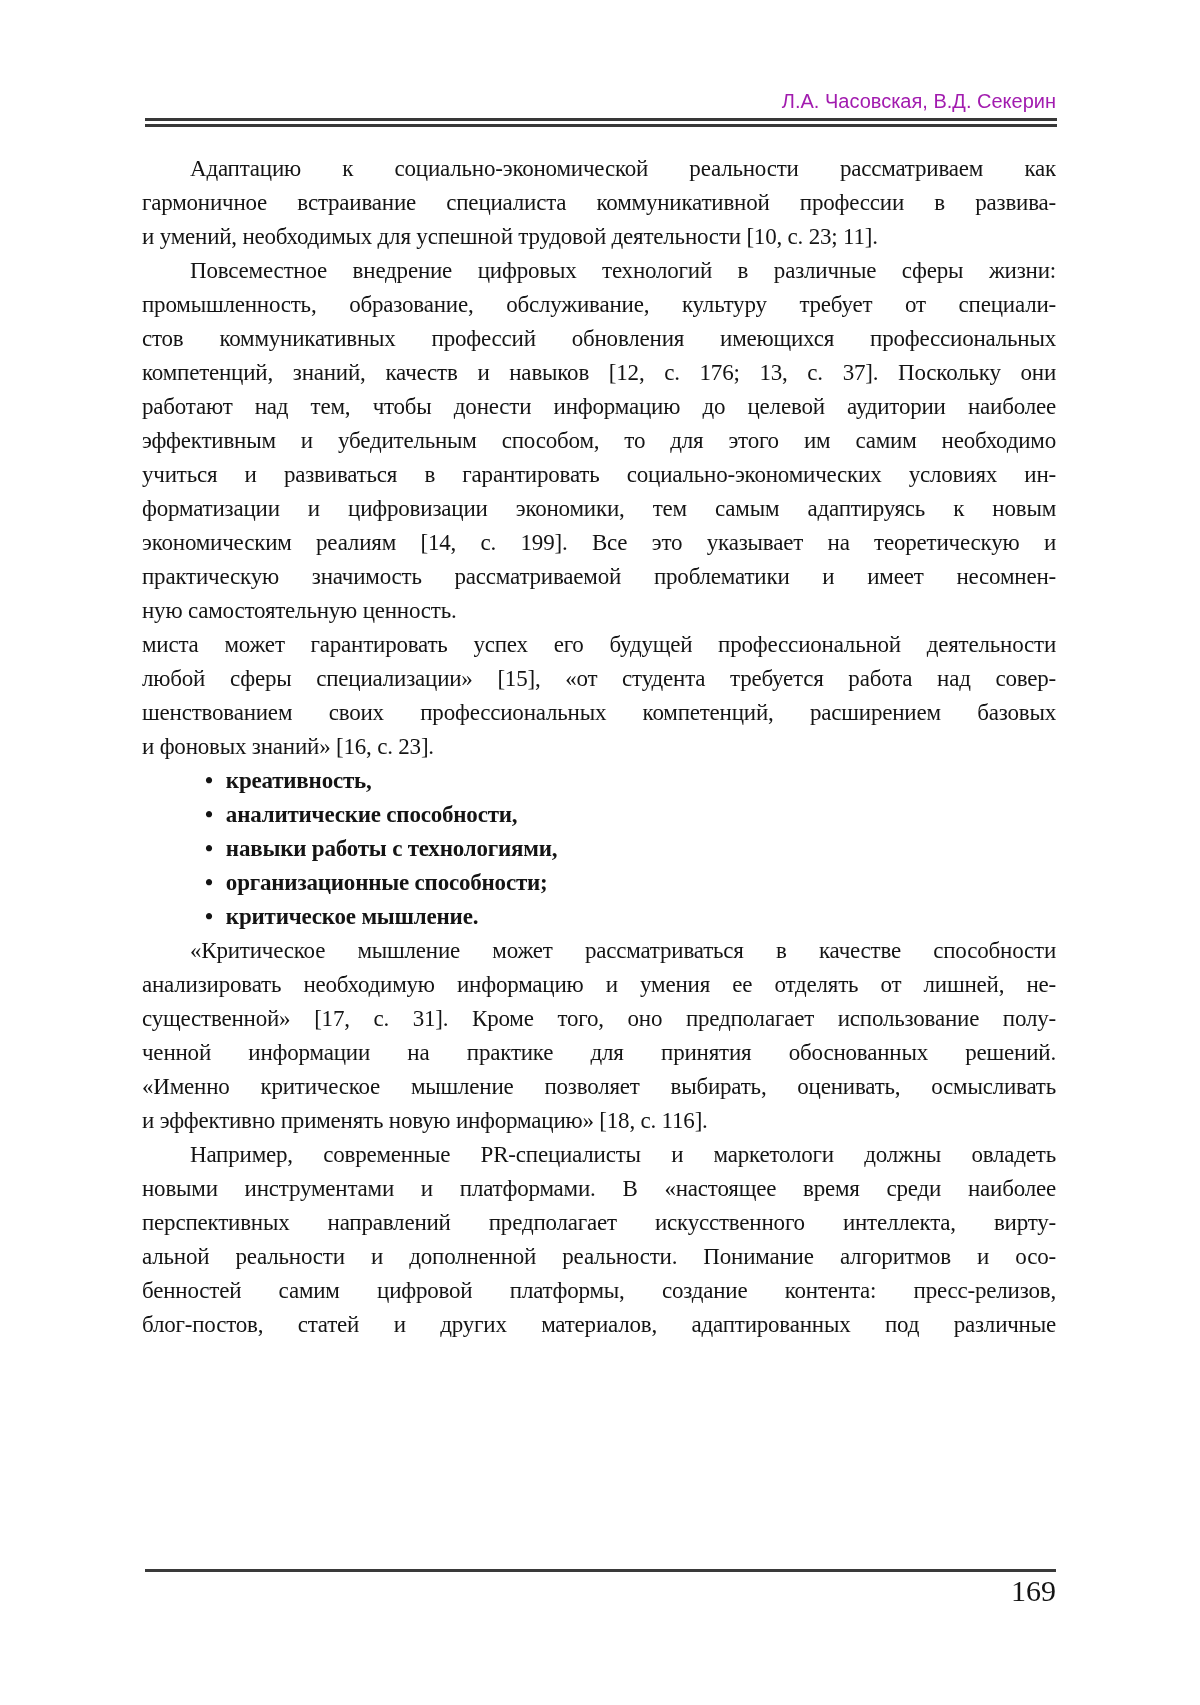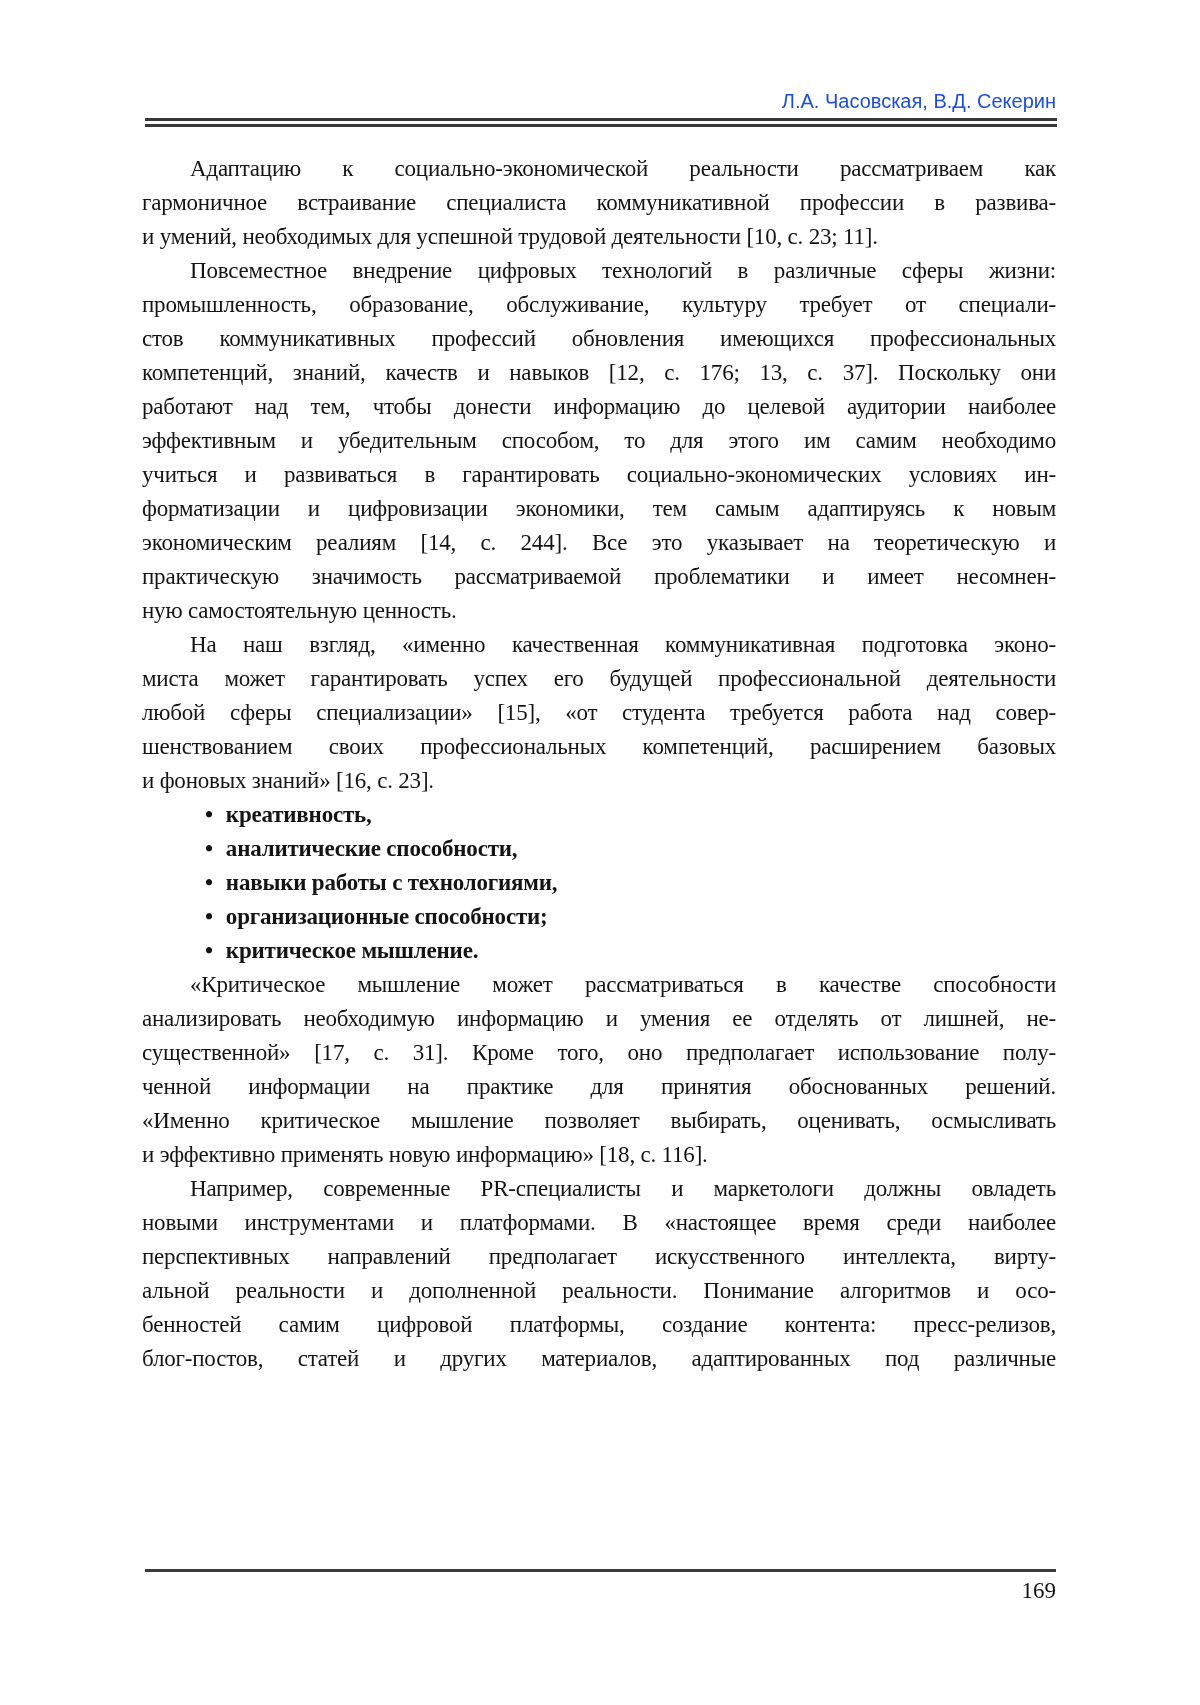--- a/index.html
+++ b/index.html
@@ -10,21 +10,21 @@
     margin: 0 auto;
     background: #ffffff;
     overflow: hidden;
   }
   
   #hdr {
     position: absolute;
     left: 142px; width: 914px; top: 90px;
     font-family: "Liberation Sans", "DejaVu Sans", sans-serif;
     font-size: 20px; line-height: 23px;
-    color: #1d4ed8;
+    color: #a21caf;
     text-align: right;
     white-space: nowrap;
   }
   #hdr-rule {
     position: absolute;
     left: 145px; width: 912px; top: 118px;
     height: 9px; box-sizing: border-box;
     border-top: 3px solid #383838;
     border-bottom: 3px solid #383838;
   }
@@ -58,21 +58,21 @@
   
   #ftr-rule {
     position: absolute;
     left: 145px; width: 911px; top: 1569px;
     height: 3px; background: #3a3a3a;
   }
   #pagenum {
     position: absolute;
     left: 142px; width: 914px; top: 1576px;
     font-family: "Liberation Serif", "DejaVu Serif", serif;
-    font-size: 23px; line-height: 30px;
+    font-size: 30px; line-height: 30px;
     color: #141414;
     text-align: right;
   }
 </style>
 </head>
 <body>
 
 <div id="page">
   <div id="hdr">Л.А. Часовская, В.Д. Секерин</div>
   <div id="hdr-rule"></div>
@@ -85,26 +85,25 @@
       </div>
       <div class="para">
         <div class="line stretch indent">Повсеместное внедрение цифровых технологий в различные сферы жизни:</div>
         <div class="line stretch">промышленность, образование, обслуживание, культуру требует от специали-</div>
         <div class="line stretch">стов коммуникативных профессий обновления имеющихся профессиональных</div>
         <div class="line stretch">компетенций, знаний, качеств и навыков [12, с. 176; 13, с. 37]. Поскольку они</div>
         <div class="line stretch">работают над тем, чтобы донести информацию до целевой аудитории наиболее</div>
         <div class="line stretch">эффективным и убедительным способом, то для этого им самим необходимо</div>
         <div class="line stretch">учиться и развиваться в гарантировать социально-экономических условиях ин-</div>
         <div class="line stretch">форматизации и цифровизации экономики, тем самым адаптируясь к новым</div>
-        <div class="line stretch">экономическим реалиям [14, с. 244]. Все это указывает на теоретическую и</div>
+        <div class="line stretch">экономическим реалиям [14, с. 199]. Все это указывает на теоретическую и</div>
         <div class="line stretch">практическую значимость рассматриваемой проблематики и имеет несомнен-</div>
         <div class="line">ную самостоятельную ценность.</div>
       </div>
       <div class="para">
-        <div class="line stretch indent">На наш взгляд, «именно качественная коммуникативная подготовка эконо-</div>
         <div class="line stretch">миста может гарантировать успех его будущей профессиональной деятельности</div>
         <div class="line stretch">любой сферы специализации» [15], «от студента требуется работа над совер-</div>
         <div class="line stretch">шенствованием своих профессиональных компетенций, расширением базовых</div>
         <div class="line">и фоновых знаний» [16, с. 23].</div>
       </div>
       <div>
         <div class="line bullet"><span class="marker">•</span><span>креативность,</span></div>
         <div class="line bullet"><span class="marker">•</span><span>аналитические способности,</span></div>
         <div class="line bullet"><span class="marker">•</span><span>навыки работы с технологиями,</span></div>
         <div class="line bullet"><span class="marker">•</span><span>организационные способности;</span></div>

